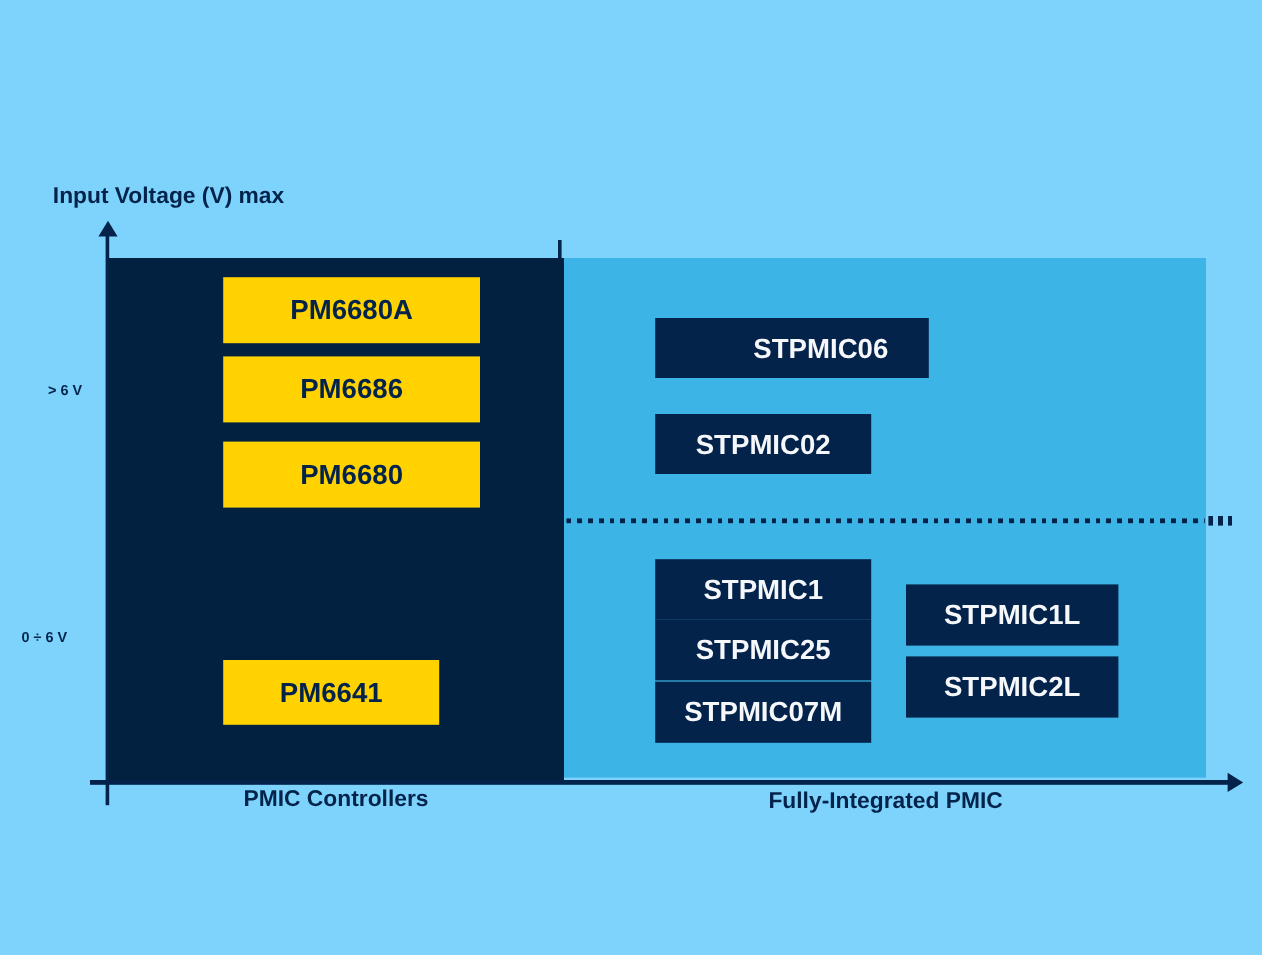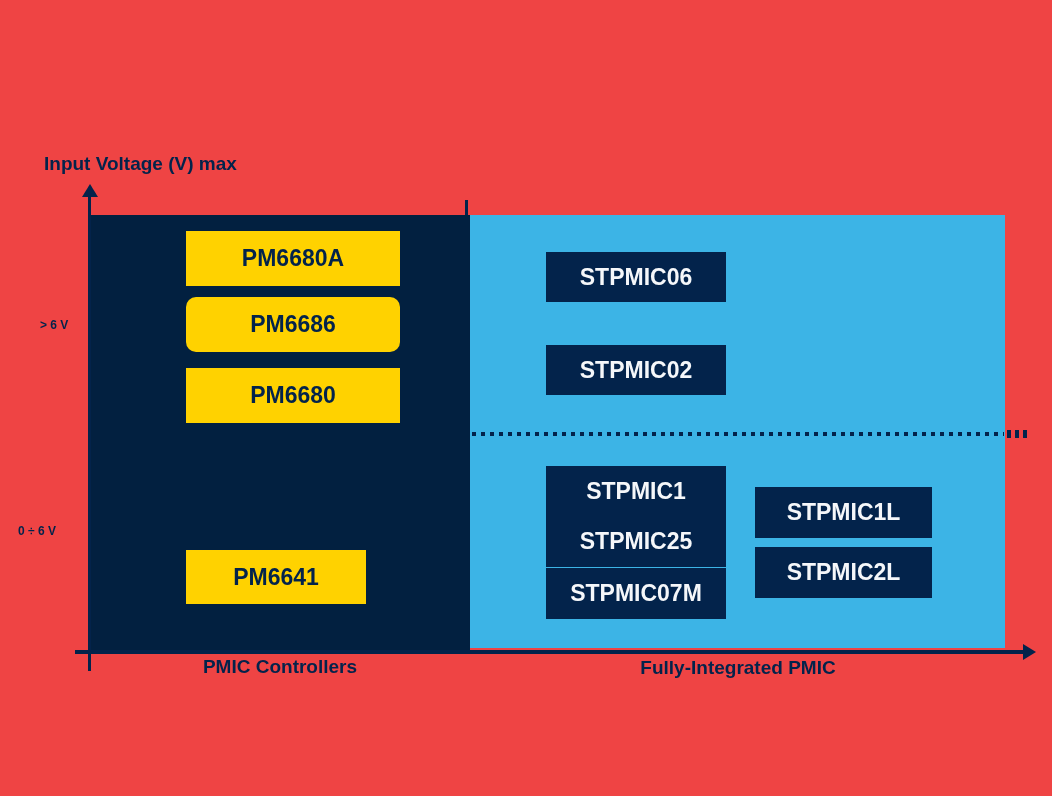--- a/index.html
+++ b/index.html
@@ -5,21 +5,21 @@
   html, body {
     margin: 0;
     padding: 0;
     background: #000000;
     font-family: "Liberation Sans", sans-serif;
   }
   .stage {
     position: relative;
     width: 1052px;
     height: 796px;
-    background: #ef4444;
+    background: #7dd3fc;
     overflow: hidden;
   }
   .abs { position: absolute; }
 
   
   .region-navy {
     left: 90px; top: 215px; width: 380px; height: 435px;
     background: #022040;
   }
   .region-blue {
@@ -95,25 +95,25 @@
     background: #FFD200; color: #03234B;
     width: 214px; height: 55px; left: 186px;
   }
   .pbox-navy {
     background: #03234B; color: #F5F7FA;
     width: 180px; height: 51px; left: 546px;
   }
   .pbox-navy-r { left: 755px; width: 177px; }
 
   .y-pm6680a { top: 231px; }
-  .y-pm6686  { top: 297px; border-radius: 10px; }
+  .y-pm6686  { top: 297px; }
   .y-pm6680  { top: 368px; }
   .y-pm6641  { top: 518px; height: 54px; width: 180px; margin-top: 32px; }
 
-  .y-stpmic06  { top: 252px; height: 50px; }
+  .y-stpmic06  { top: 265px; height: 50px; padding-left: 48px; }
   .y-stpmic02  { top: 345px; height: 50px; }
   .y-stpmic1   { top: 466px; height: 50px; }
   .y-stpmic25  { top: 516px; }
   .y-stpmic07m { top: 568px; }
   .y-stpmic1l  { top: 487px; }
   .y-stpmic2l  { top: 547px; }
 </style>
 </head>
 <body>
 

